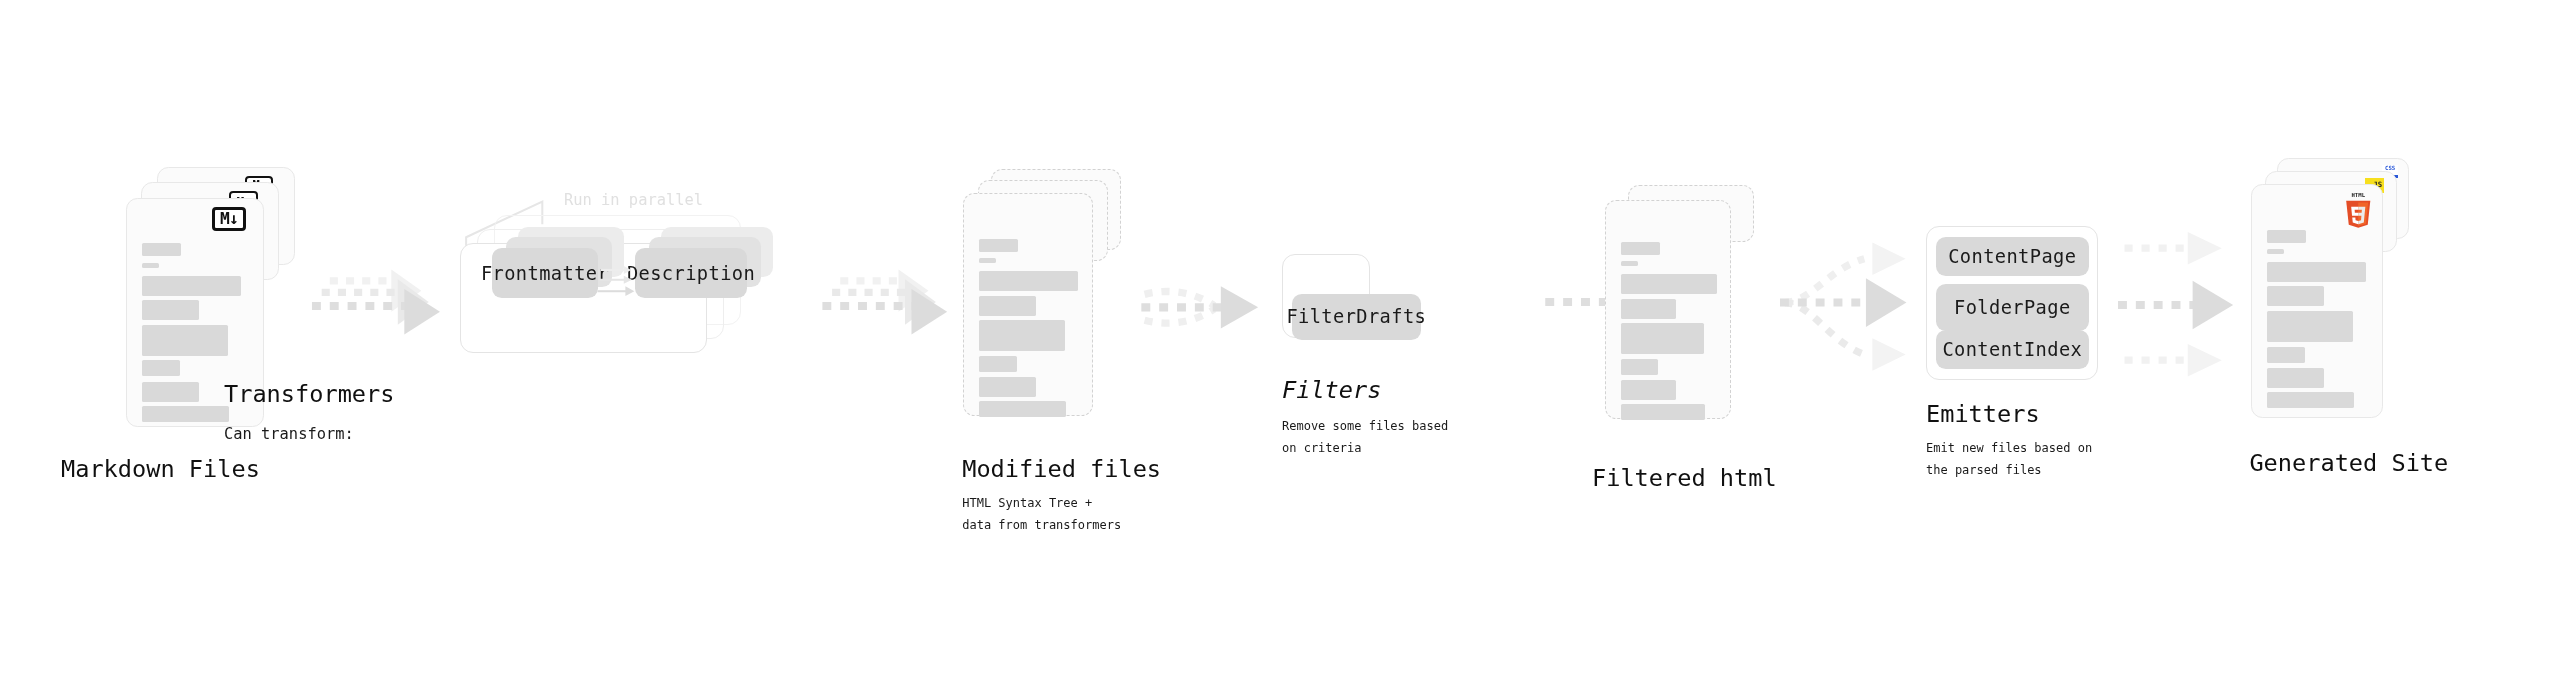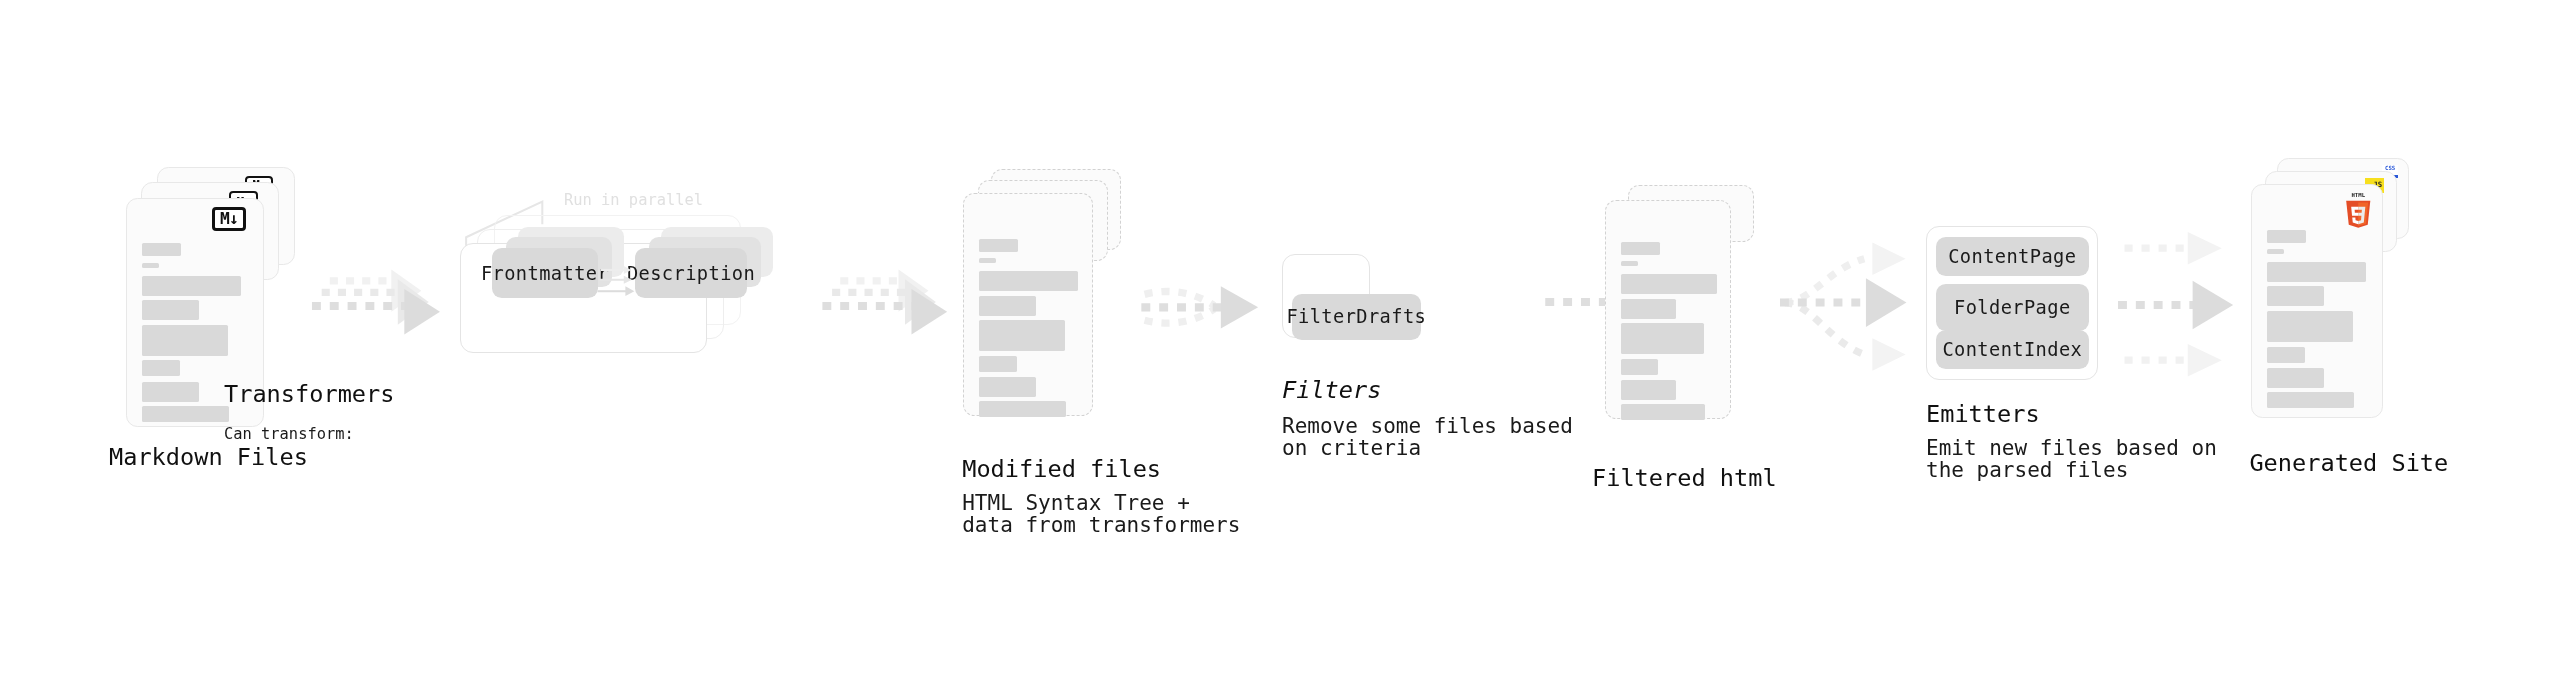--- a/index.html
+++ b/index.html
@@ -113,21 +113,21 @@
   
   .title {
     position: absolute;
     font-size: 23.6px;
     color: #101010;
     letter-spacing: 0px;
     white-space: nowrap;
   }
   .subtitle {
     position: absolute;
-    font-size: 21px;
+    font-size: 12px;
     color: #1a1a1a;
     line-height: 22px;
     white-space: pre;
   }
   .bullets {
     position: absolute;
     font-size: 15.4px;
     color: #1a1a1a;
     line-height: 22px;
   }
@@ -164,21 +164,21 @@
 
       <div class="skel" style="left:16.3px; top:76px; width:39px; height:13px;"></div>
       <div class="skel" style="left:16.3px; top:96px; width:16.3px; height:4.9px;"></div>
       <div class="skel" style="left:16.3px; top:109px; width:99px; height:19.5px;"></div>
       <div class="skel" style="left:16.3px; top:133px; width:57px; height:19.5px;"></div>
       <div class="skel" style="left:16.3px; top:158px; width:86px; height:31px;"></div>
       <div class="skel" style="left:16.3px; top:193px; width:38px; height:16.3px;"></div>
       <div class="skel" style="left:16.3px; top:215px; width:57px; height:19.5px;"></div>
       <div class="skel" style="left:16.3px; top:239px; width:87px; height:16.3px;"></div>
     </div>
-    <div class="title" style="left:-65px; top:276px;margin-left:48px;">Markdown Files</div>
+    <div class="title" style="left:-65px; top:288px;">Markdown Files</div>
   </div>
 
   <svg class="node" style="left:307px; top:268px;" width="146" height="81" viewBox="0 0 180 100">
     <g stroke="#f1f1f1" stroke-width="9" stroke-dasharray="10 10" fill="none">
       <line x1="28" y1="16" x2="110" y2="16"></line>
     </g>
     <polygon points="104,2 141,28 104,54" fill="#f1f1f1"></polygon>
     <g stroke="#e9e9e9" stroke-width="9" stroke-dasharray="10 10" fill="none">
       <line x1="18" y1="30" x2="118" y2="30"></line>
     </g>

